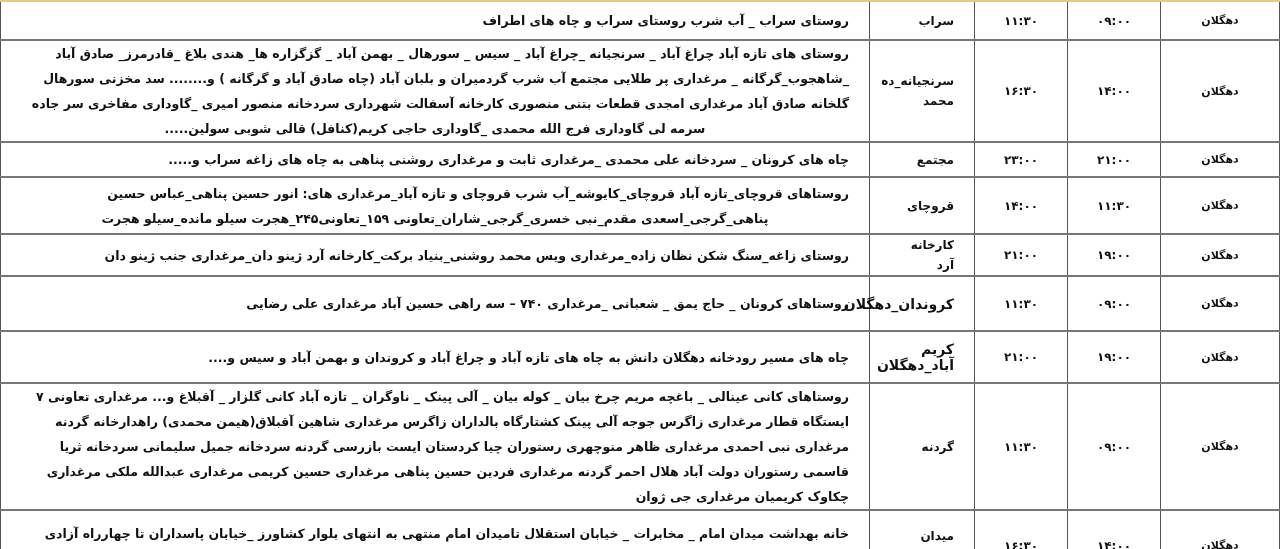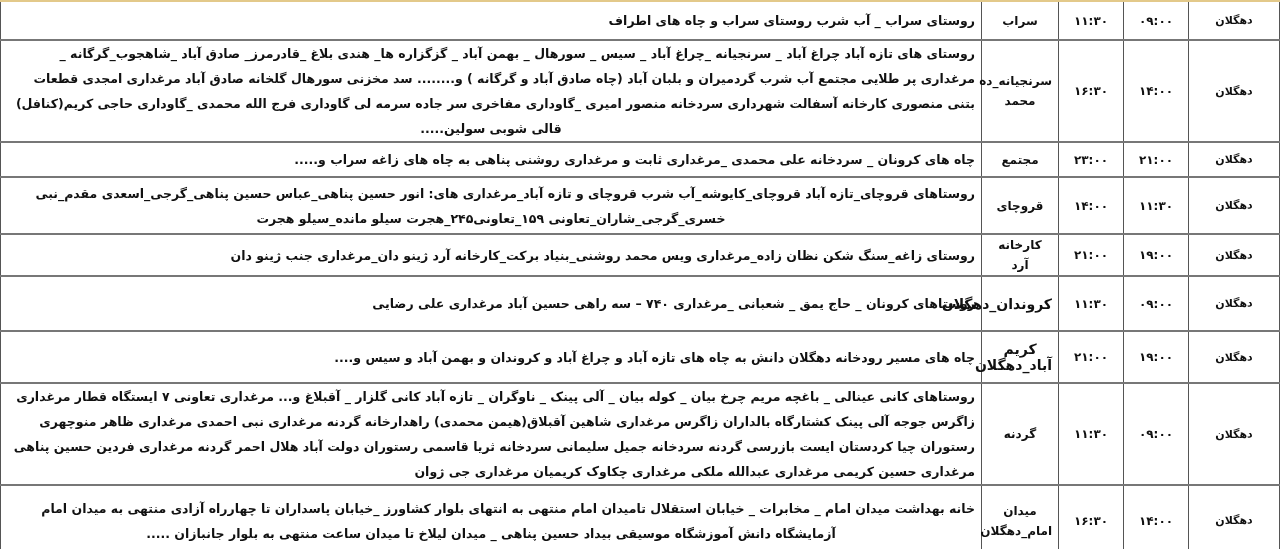--- a/index.html
+++ b/index.html
@@ -9,26 +9,26 @@
     border-collapse: collapse;
     width: 1280px;
     table-layout: fixed;
     border-top: 2px solid #e3c98a;
   }
   .schedule td {
     border: 1px solid #555;
     color: #111;
     font-weight: bold;
     vertical-align: middle;
-    padding: 0 6px;
+    padding: 0 20px;
   }
   .schedule tr { border-bottom: 2px solid #777; }
   .c-city { width: 78px; text-align: center; font-size: 11px; }
   .c-time { width: 52px; text-align: center; font-size: 12px; font-family: "DejaVu Sans", sans-serif; }
-  .c-feeder { width: 64px; text-align: center; font-size: 12px; line-height: 20px; }
+  .c-feeder { width: 64px; font-size: 12px; line-height: 20px; }
   .c-feeder.small { font-size: 14px; line-height: 16px; }
   .c-areas { text-align: right; font-size: 12.5px; line-height: 25px; padding-right: 10px; padding-left: 8px; }
   .c-areas.center-last { text-align-last: center; }
 </style>
 </head>
 <body>
 
 <table class="schedule">
   <tbody>
     <tr style="height:39px">

